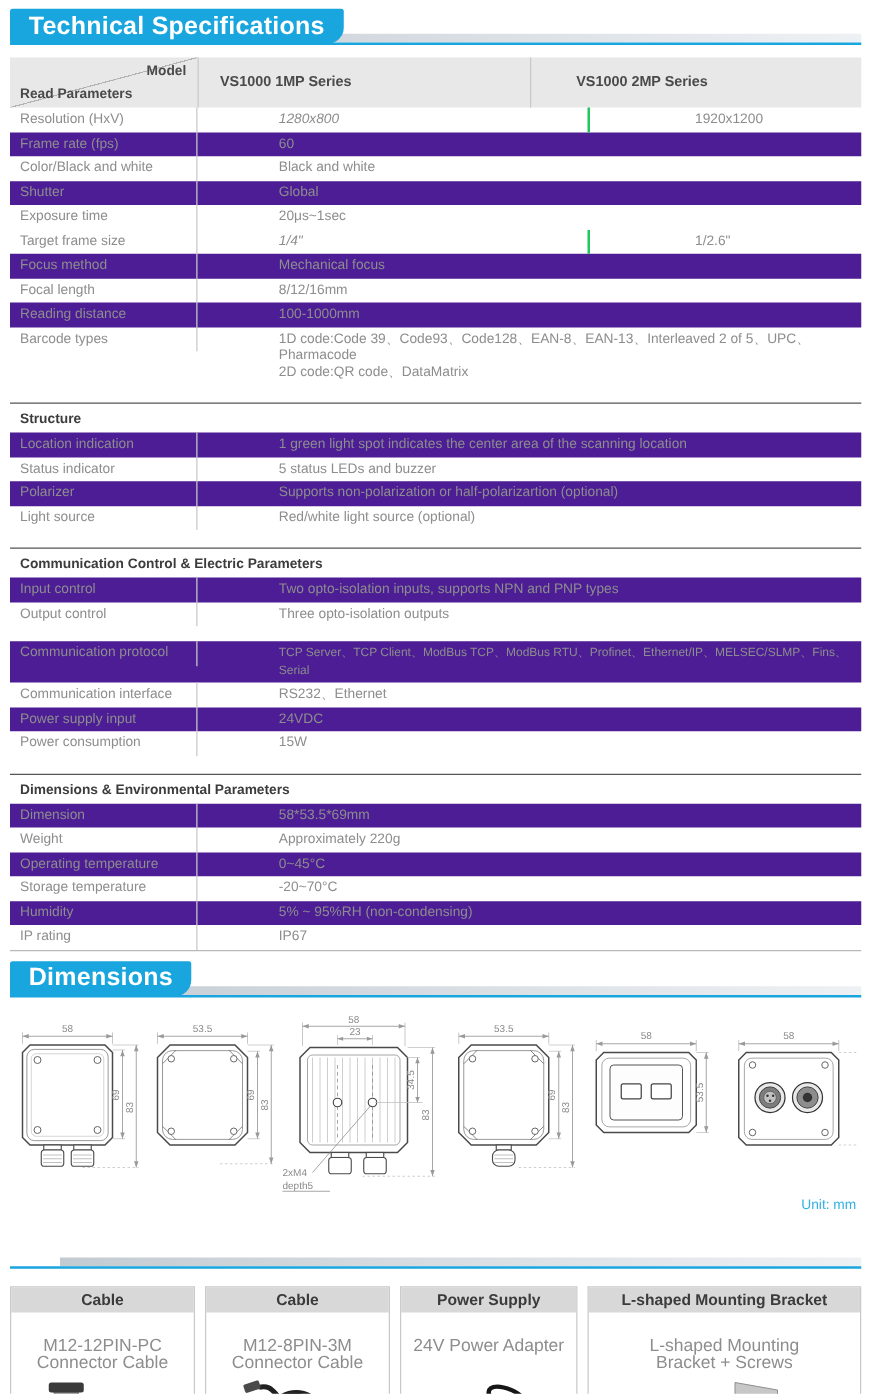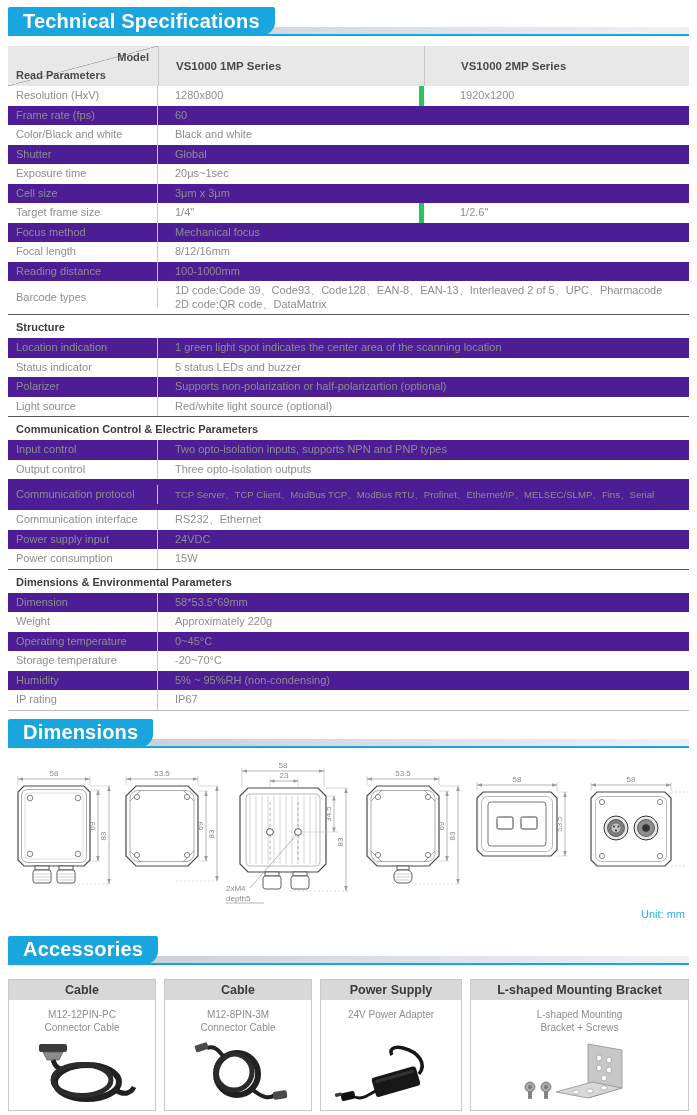--- a/index.html
+++ b/index.html
@@ -23,47 +23,47 @@
   .spec-table{margin-top:10px;border-bottom:1px solid #b9b9b9;}
   .table-header{display:flex;background:#e8e8e8;height:40px;}
   .diag-cell{width:150px;flex:none;position:relative;border-right:1px solid #c9c9c9;
     background-image:linear-gradient(to bottom right,transparent 49.4%,#b3b3b3 49.4%,#b3b3b3 50.6%,transparent 50.6%);}
   .diag-model{position:absolute;top:5px;right:9px;font-weight:bold;font-size:11px;color:#4a4a4a;}
   .diag-params{position:absolute;bottom:5px;left:8px;font-weight:bold;font-size:11px;color:#4a4a4a;}
   .hcell{display:flex;align-items:center;font-weight:bold;font-size:11.5px;color:#4a4a4a;}
   .hcell.h1{width:266px;flex:none;border-right:1px solid #c9c9c9;padding-left:17px;box-sizing:border-box;}
   .hcell.h2{flex:1;padding-left:36px;}
 
-  .spec-row{display:flex;align-items:center;min-height:19px;}
+  .spec-row{display:flex;align-items:flex-start;min-height:19px;gap:48px;}
   .spec-row.shaded{background:#4c1d95;}
-  .spec-row.tall{min-height:31px;}
+  .spec-row.tall{min-height:31px;margin-top:12px;}
   .cell{font-size:11px;color:#8d8d8d;line-height:13.5px;display:flex;align-items:center;
     padding:3px 6px 3px 8px;box-sizing:border-box;}
   .cell.label{width:150px;flex:none;border-right:1px solid #c9c9c9;}
-  .cell.v1{width:266px;flex:none;border-right:5px solid #22c55e;padding-left:17px;}
+  .cell.v1{width:266px;flex:none;border-right:2px solid #22c55e;padding-left:17px;font-style:italic;}
   .cell.v2{flex:1;padding-left:36px;}
   .cell.vspan{flex:1;padding-left:17px;white-space:pre-line;}
   .spec-row.tall .vspan{font-size:9.6px;}
-  .section-row{border-top:1px solid #565656;margin-top:0;padding:6px 8px 5px;
+  .section-row{border-top:1px solid #565656;margin-top:14px;padding:6px 8px 5px;
     font-weight:bold;font-size:11px;color:#3c3c3c;background:#fff;}
 
   
   .drawings{display:flex;justify-content:space-between;align-items:flex-start;margin-top:12px;}
   .drawings svg text{font-size:8px;fill:#8a8a8a;font-family:"Liberation Sans","DejaVu Sans",sans-serif;}
   .unit-note{font-size:11px;color:#2fb1e3;text-align:right;padding-right:4px;margin-top:-4px;}
 
   
   .cards{display:flex;gap:8px;margin-top:14px;}
   .card{border:1px solid #c9c9c9;background:#fff;box-sizing:border-box;}
   .card.c1,.card.c2{width:148px;}
   .card.c3{width:142px;}
   .card.c4{width:219px;}
   .card-header{background:#d8d8d8;text-align:center;font-weight:bold;font-size:12.5px;color:#3b3b3b;
     padding:3px 2px;}
-  .card-desc{text-align:center;font-size:10px;color:#8d8d8d;line-height:13px;padding:8px 2px 1px;
+  .card-desc{text-align:center;font-size:14px;color:#8d8d8d;line-height:13px;padding:20px 2px 1px;
     min-height:27px;white-space:pre-line;}
   .card-image{height:74px;display:flex;align-items:center;justify-content:center;}
 </style>
 </head>
 <body>
 
 <div class="page">
 
   <div class="banner-wrap">
     <div class="banner-swoosh"></div>
@@ -94,24 +94,20 @@
           <div class="cell label">Color/Black and white</div>
           <div class="cell vspan">Black and white</div>
         </div>
         <div class="spec-row shaded">
           <div class="cell label">Shutter</div>
           <div class="cell vspan">Global</div>
         </div>
         <div class="spec-row">
           <div class="cell label">Exposure time</div>
           <div class="cell vspan">20μs~1sec</div>
-        </div>
-        <div class="spec-row shaded">
-          <div class="cell label">Cell size</div>
-          <div class="cell vspan">3μm x 3μm</div>
         </div>
         <div class="spec-row">
           <div class="cell label">Target frame size</div>
           <div class="cell v1">1/4"</div>
           <div class="cell v2">1/2.6"</div>
         </div>
         <div class="spec-row shaded">
           <div class="cell label">Focus method</div>
           <div class="cell vspan">Mechanical focus</div>
         </div>
@@ -369,21 +365,20 @@
       <circle cx="69" cy="68" r="3.8" fill="#333"></circle>
       <path d="M94,32 H110 M94,106 H110" stroke="#bfbfbf" stroke-width="0.6" stroke-dasharray="2,2"></path>
     </svg>
   </div>
 
   <div class="unit-note">Unit: mm</div>
 
   <div class="banner-wrap" style="margin-top:16px;">
     <div class="banner-swoosh"></div>
     <div class="banner-underline"></div>
-    <div class="banner">Accessories</div>
   </div>
 
   <div class="cards">
 
     <div class="card c1">
       <div class="card-header">Cable</div>
       <div class="card-desc">M12-12PIN-PC
 Connector Cable</div>
       <div class="card-image">
         <svg width="126" height="70" viewBox="0 0 126 70">

